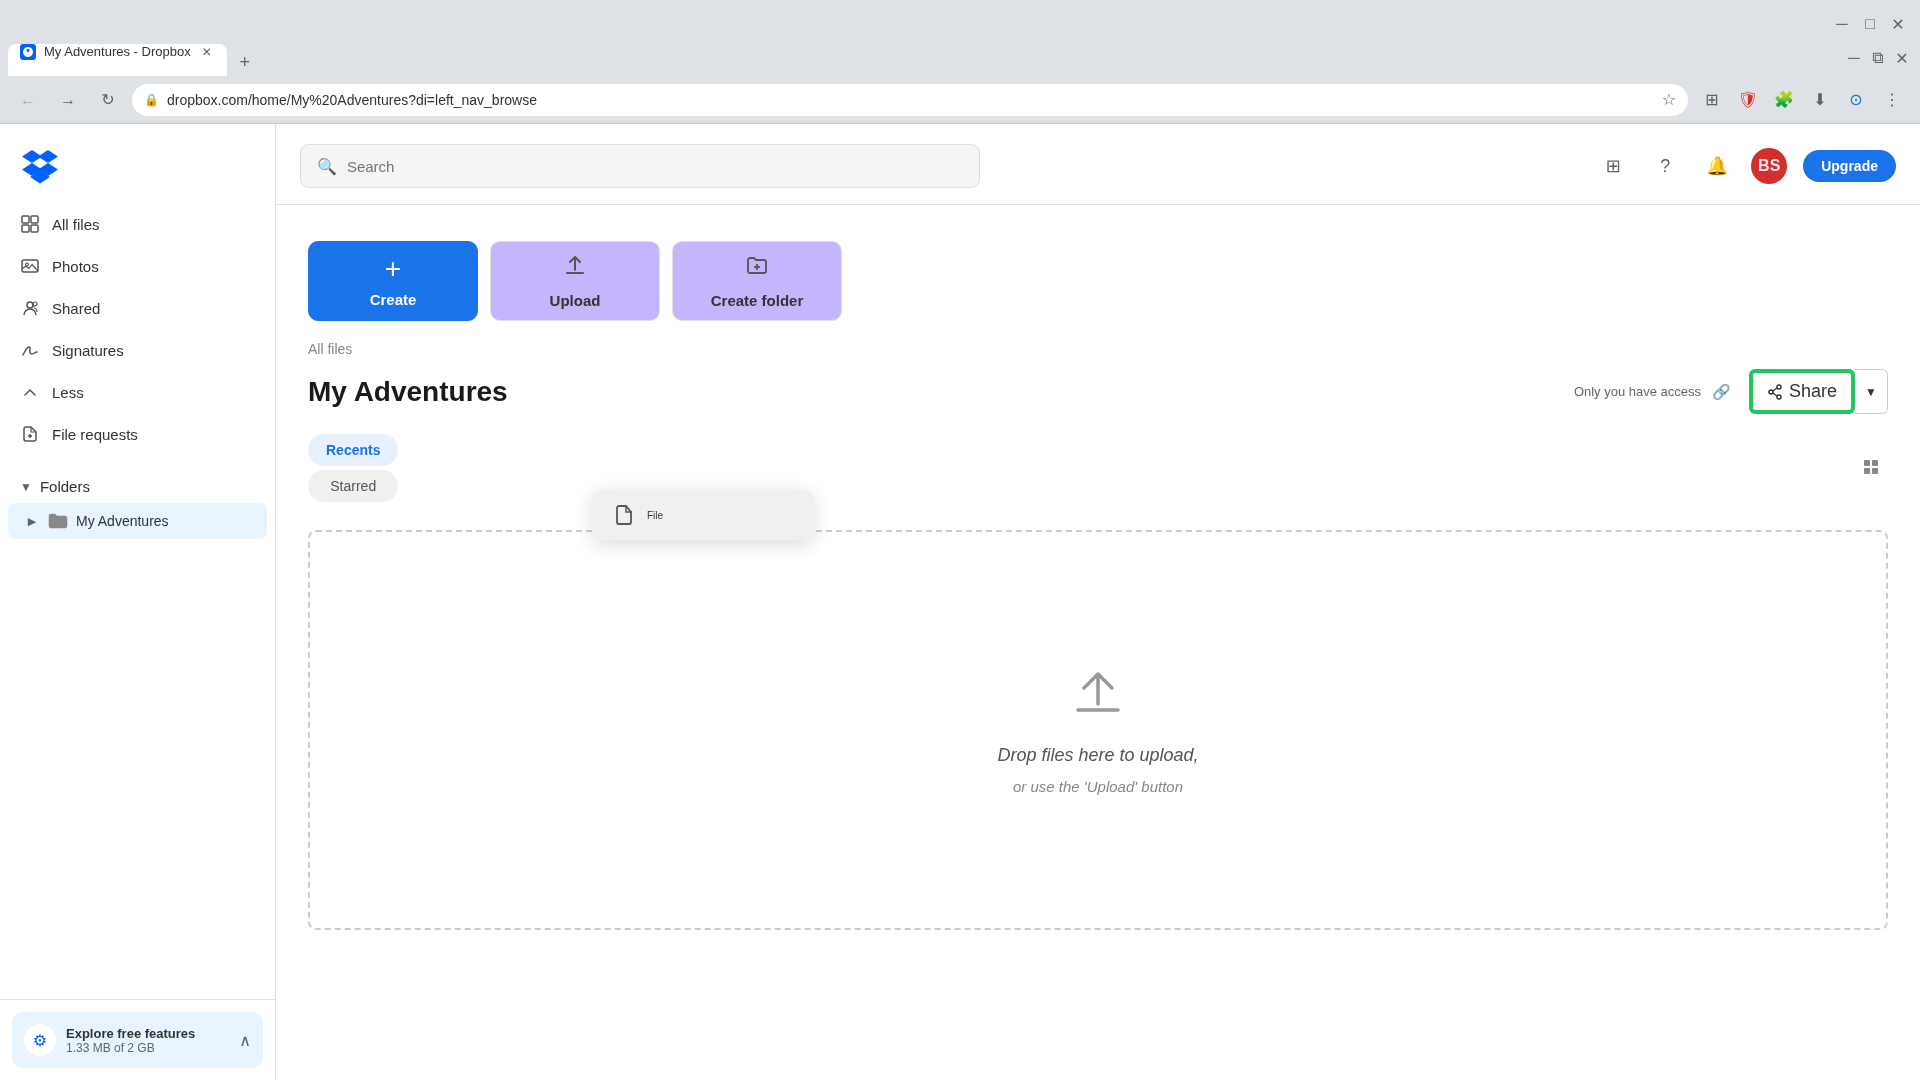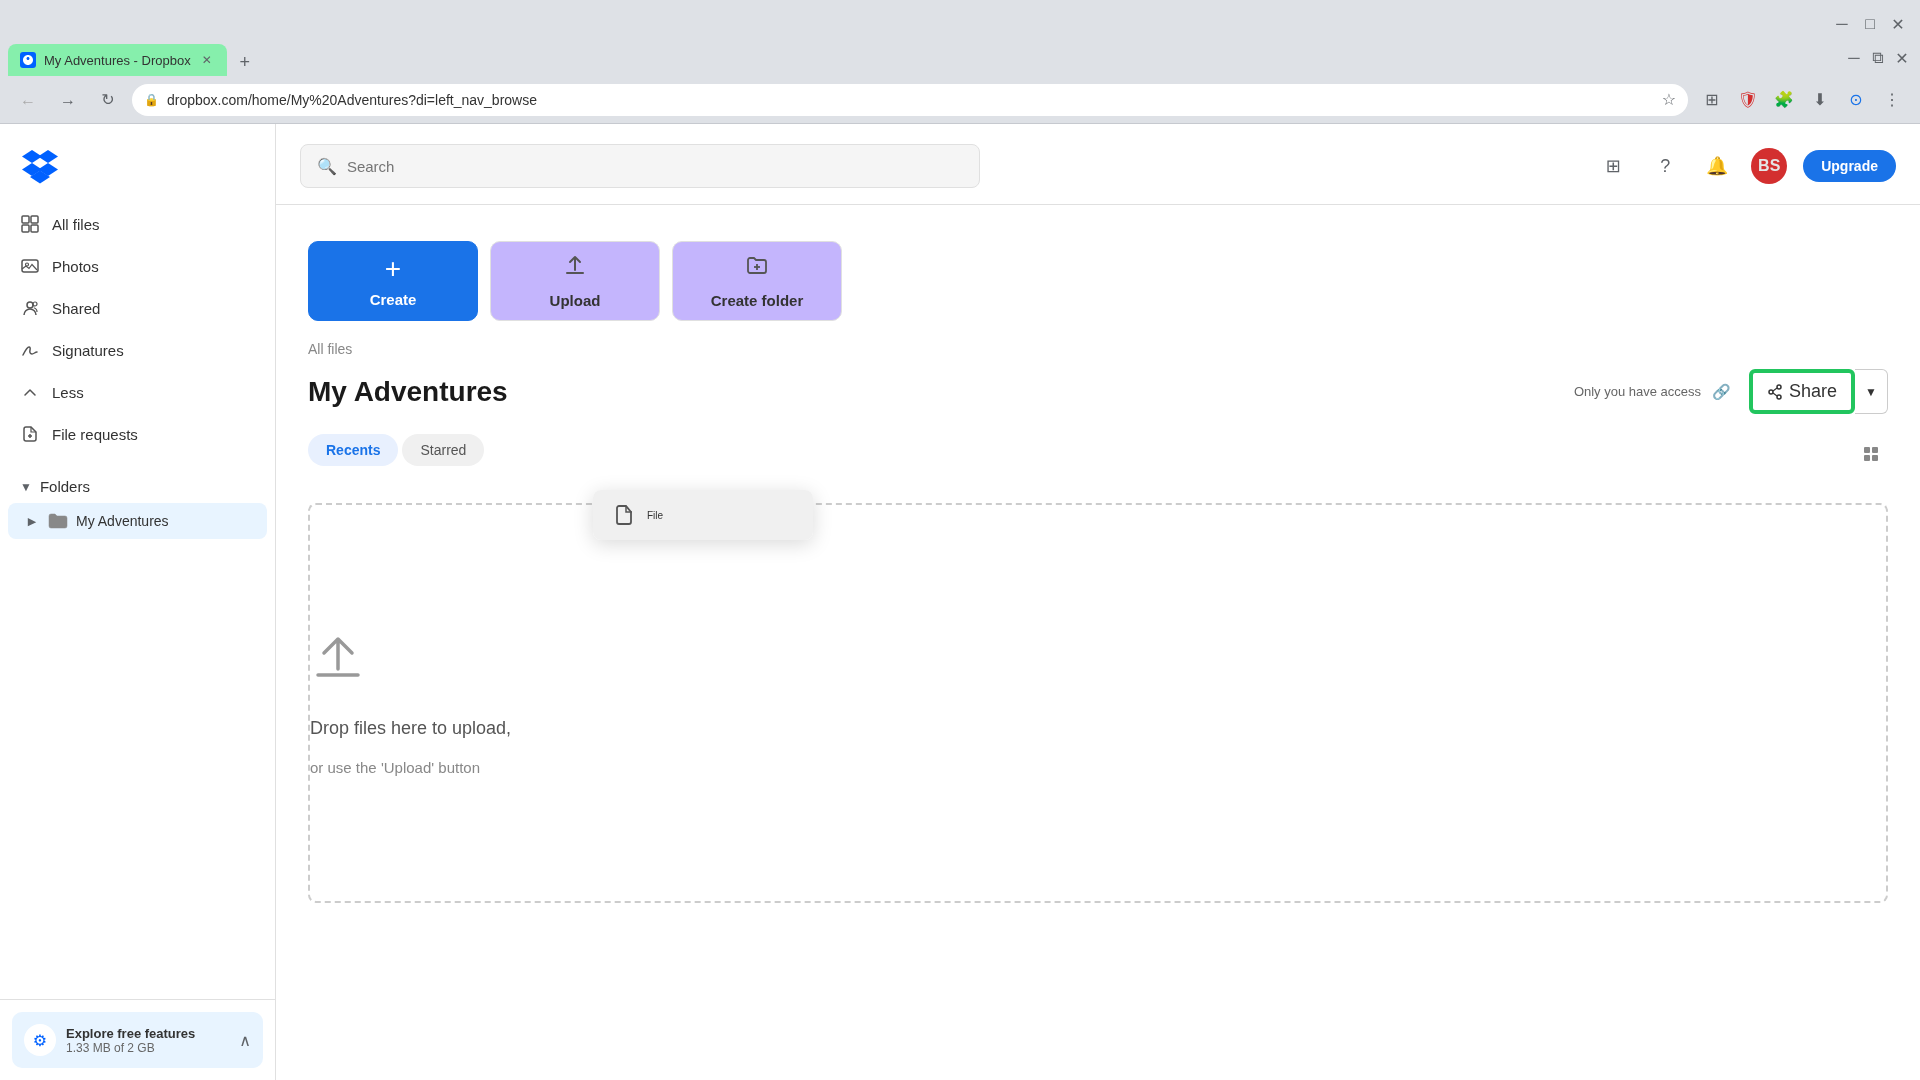--- a/index.html
+++ b/index.html
@@ -3,21 +3,21 @@
   <meta charset="utf-8">
   <style>
     * { margin: 0; padding: 0; box-sizing: border-box; }
     body { font-family: -apple-system, BlinkMacSystemFont, 'Segoe UI', sans-serif; background: #f5f5f5; width: 1920px; height: 1080px; overflow: hidden; display: flex; flex-direction: column; }
 
     
     .browser-chrome { background: #dee1e6; flex-shrink: 0; }
     .title-bar { display: flex; align-items: center; padding: 8px 12px 0; gap: 8px; height: 40px; }
     .title-bar-controls { display: flex; gap: 8px; margin-left: auto; }
     .title-bar-btn { width: 20px; height: 20px; border: none; background: transparent; cursor: pointer; font-size: 16px; color: #5f6368; display: flex; align-items: center; justify-content: center; }
-    .tab { display: flex; align-items: center; gap: 8px; background: #86efac; border-radius: 8px 8px 0 0; padding: 0 12px; height: 32px; font-size: 13px; color: #333; min-width: 200px; max-width: 280px; }
+    .tab { display: flex; gap: 8px; background: #ffffff; border-radius: 8px 8px 0 0; padding: 0 12px; height: 32px; font-size: 13px; color: #333; min-width: 200px; max-width: 280px; }
     .tab-favicon { width: 16px; height: 16px; background: #0061ff; border-radius: 3px; display: flex; align-items: center; justify-content: center; }
     .tab-title { flex: 1; white-space: nowrap; overflow: hidden; text-overflow: ellipsis; }
     .tab-close { width: 16px; height: 16px; border-radius: 50%; border: none; background: transparent; cursor: pointer; font-size: 12px; color: #5f6368; display: flex; align-items: center; justify-content: center; }
     .tab-new { width: 28px; height: 28px; border-radius: 50%; border: none; background: transparent; cursor: pointer; font-size: 18px; color: #5f6368; display: flex; align-items: center; justify-content: center; margin-left: 4px; }
 
     .nav-bar { background: #dee1e6; display: flex; align-items: center; padding: 4px 12px; gap: 8px; height: 48px; border-bottom: 1px solid #c6c9cf; }
     .nav-btn { width: 32px; height: 32px; border-radius: 50%; border: none; background: transparent; cursor: pointer; font-size: 16px; color: #5f6368; display: flex; align-items: center; justify-content: center; }
     .nav-btn.disabled { color: #aaa; cursor: default; }
     .address-bar { flex: 1; height: 32px; background: #fff; border-radius: 16px; display: flex; align-items: center; padding: 0 12px; font-size: 14px; color: #333; gap: 8px; }
     .address-icon { color: #5f6368; font-size: 12px; }
@@ -63,26 +63,26 @@
     .breadcrumb a { color: #888; text-decoration: none; }
 
     .folder-header { display: flex; align-items: center; justify-content: space-between; margin-bottom: 20px; }
     .folder-title { font-size: 28px; font-weight: 700; color: #1a1a1a; }
     .folder-actions { display: flex; align-items: center; gap: 12px; }
     .access-info { display: flex; align-items: center; gap: 6px; font-size: 13px; color: #666; }
     .share-btn { display: flex; align-items: center; gap: 6px; background: #fff; border: 4px solid #22c55e; border-radius: 6px; padding: 8px 14px; font-size: 18px; color: #333; cursor: pointer; font-weight: 500; }
     .share-dropdown-btn { background: #fff; border: 1px solid #ccc; border-left: none; border-radius: 0 6px 6px 0; padding: 8px 10px; cursor: pointer; color: #333; font-size: 12px; }
     .share-group { display: flex; }
 
-    .tabs-row { display: flex; gap: 4px; margin-bottom: 29px; }
+    .tabs-row { display: flex; gap: 4px; margin-bottom: 20px; flex-direction: column; }
     .tab-pill { padding: 8px 18px; border-radius: 20px; border: none; background: #f0f0f0; font-size: 14px; color: #555; cursor: pointer; font-weight: 500; }
     .tab-pill.active { background: #e8f0fe; color: #1a73e8; font-weight: 600; }
     .view-btn { width: 32px; height: 32px; border-radius: 6px; border: none; background: transparent; cursor: pointer; font-size: 16px; color: #5f6368; display: flex; align-items: center; justify-content: center; }
 
-    .drop-zone { border: 2px dashed #ccc; border-radius: 8px; min-height: 400px; display: flex; flex-direction: column; justify-content: center; gap: 20px; color: #888; margin-top: 8px; }
+    .drop-zone { border: 2px dashed #ccc; border-radius: 8px; min-height: 400px; display: flex; flex-direction: column; align-items: center; justify-content: center; gap: 12px; color: #888; margin-top: 8px; font-style: italic; }
     .drop-icon { font-size: 48px; color: #999; }
     .drop-text-main { font-size: 18px; color: #555; font-weight: 500; }
     .drop-text-sub { font-size: 15px; color: #888; }
 
     
     .create-dropdown { position: absolute; top: 285px; left: 317px; background: #fff; border-radius: 8px; box-shadow: 0 4px 20px rgba(0,0,0,0.15); width: 220px; z-index: 100; overflow: hidden; }
     .dropdown-item { display: flex; align-items: center; gap: 12px; padding: 14px 20px; cursor: pointer; font-size: 10px; color: #333; }
     .dropdown-item.hovered { background: #f0f0f0; }
     .dropdown-item-icon { width: 22px; height: 22px; display: flex; align-items: center; justify-content: center; color: #555; font-size: 16px; }
 

